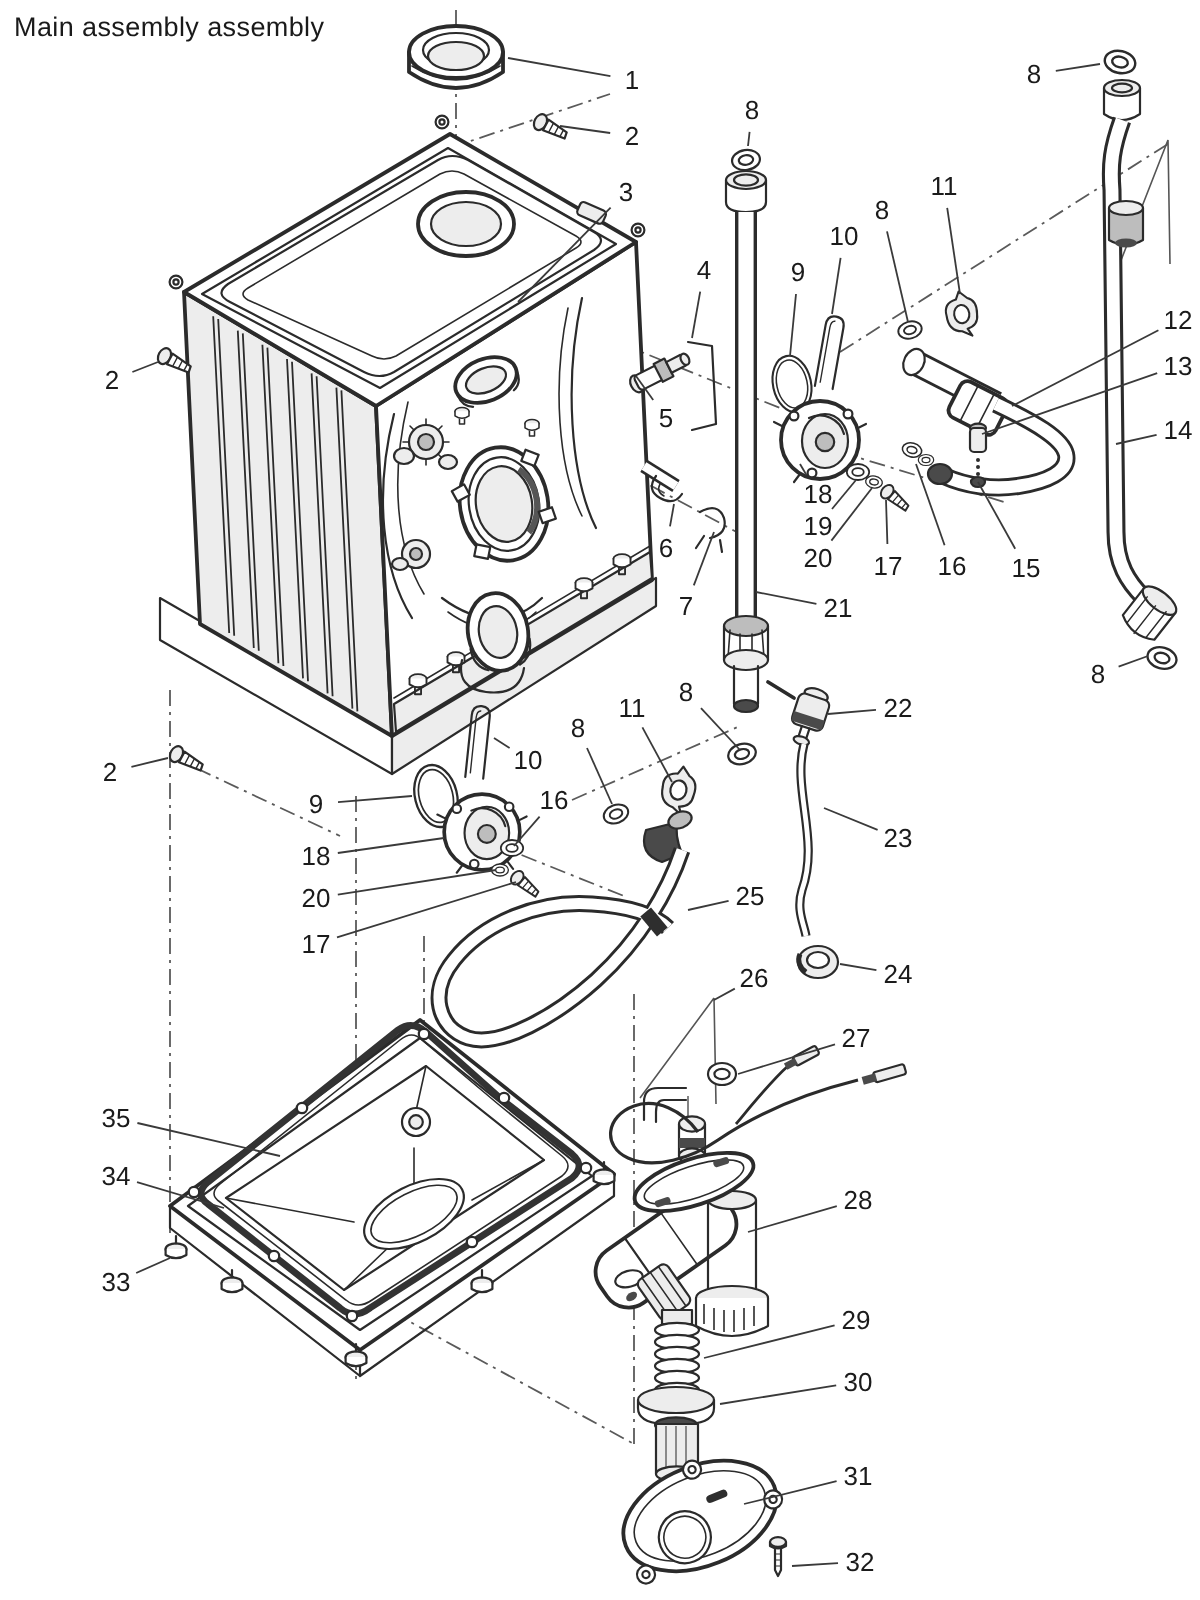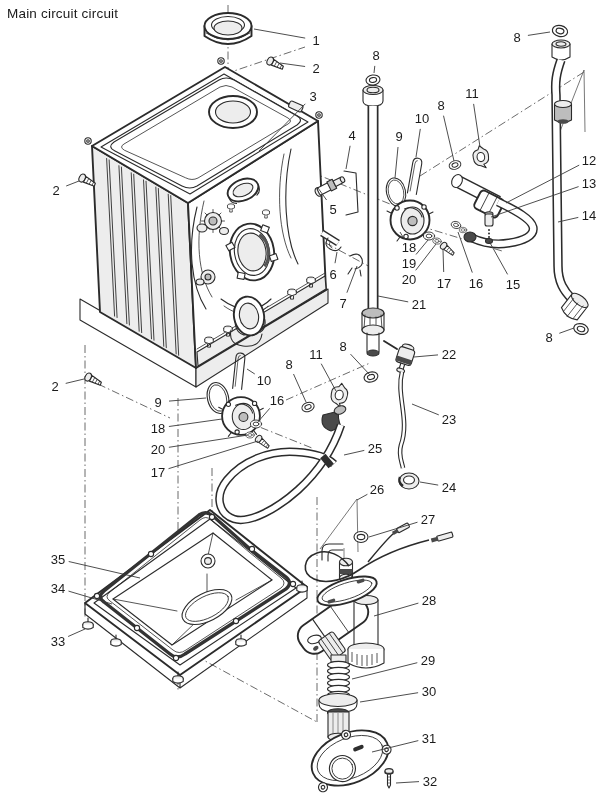--- a/index.html
+++ b/index.html
@@ -16,21 +16,21 @@
   .f4{fill:#2e2e2e;}
   .dd{stroke:#5a5a5a;stroke-width:.9;stroke-dasharray:8 3 1.5 3;fill:none;}
   .ld{stroke:#3a3a3a;stroke-width:.9;}
   .ct{font-family:"Liberation Sans",sans-serif;font-size:13px;fill:#1b1b1b;}
   .thin{stroke-width:.8;}
 </style>
 </head>
 <body>
 
 <div class="stage">
-  <div class="title">Main circuit circuit</div>
+  <div class="title">Main assembly assembly</div>
 
   <svg width="600" height="800" viewBox="0 0 600 800">
     <defs>
       <g id="washer">
           <ellipse rx="7" ry="5" class="s f0"></ellipse>
           <ellipse rx="3.6" ry="2.4" class="s f0"></ellipse>
         </g>
       <g id="screwG">
           <ellipse cx="-2" cy="0" rx="3" ry="4.2" class="s f1"></ellipse>
           <path d="M1,-3 L12,-1.6 L12.5,1.6 L1,3 Z" class="s f0"></path>

